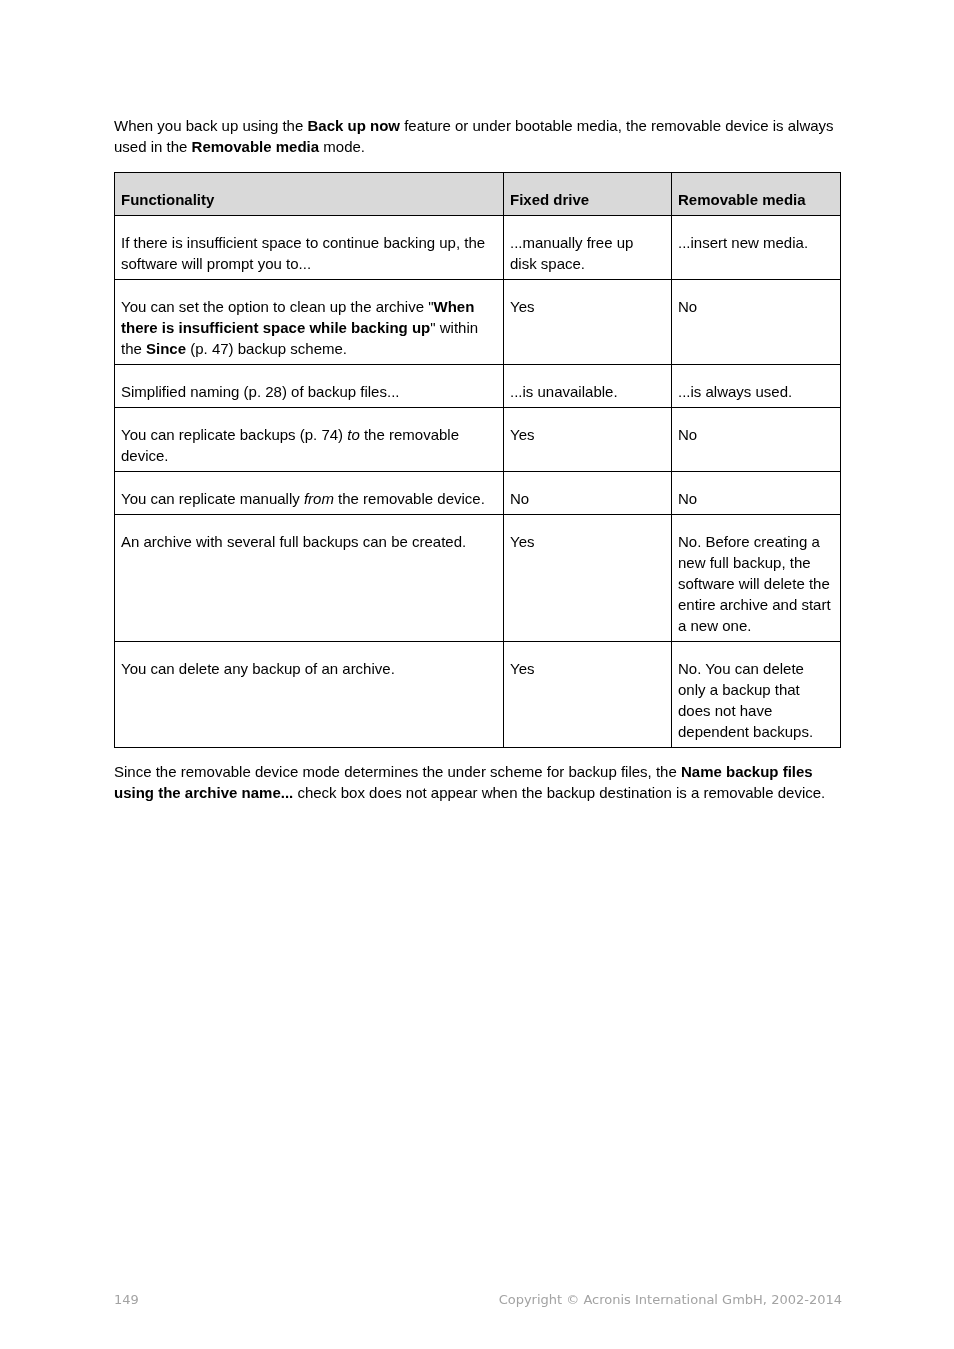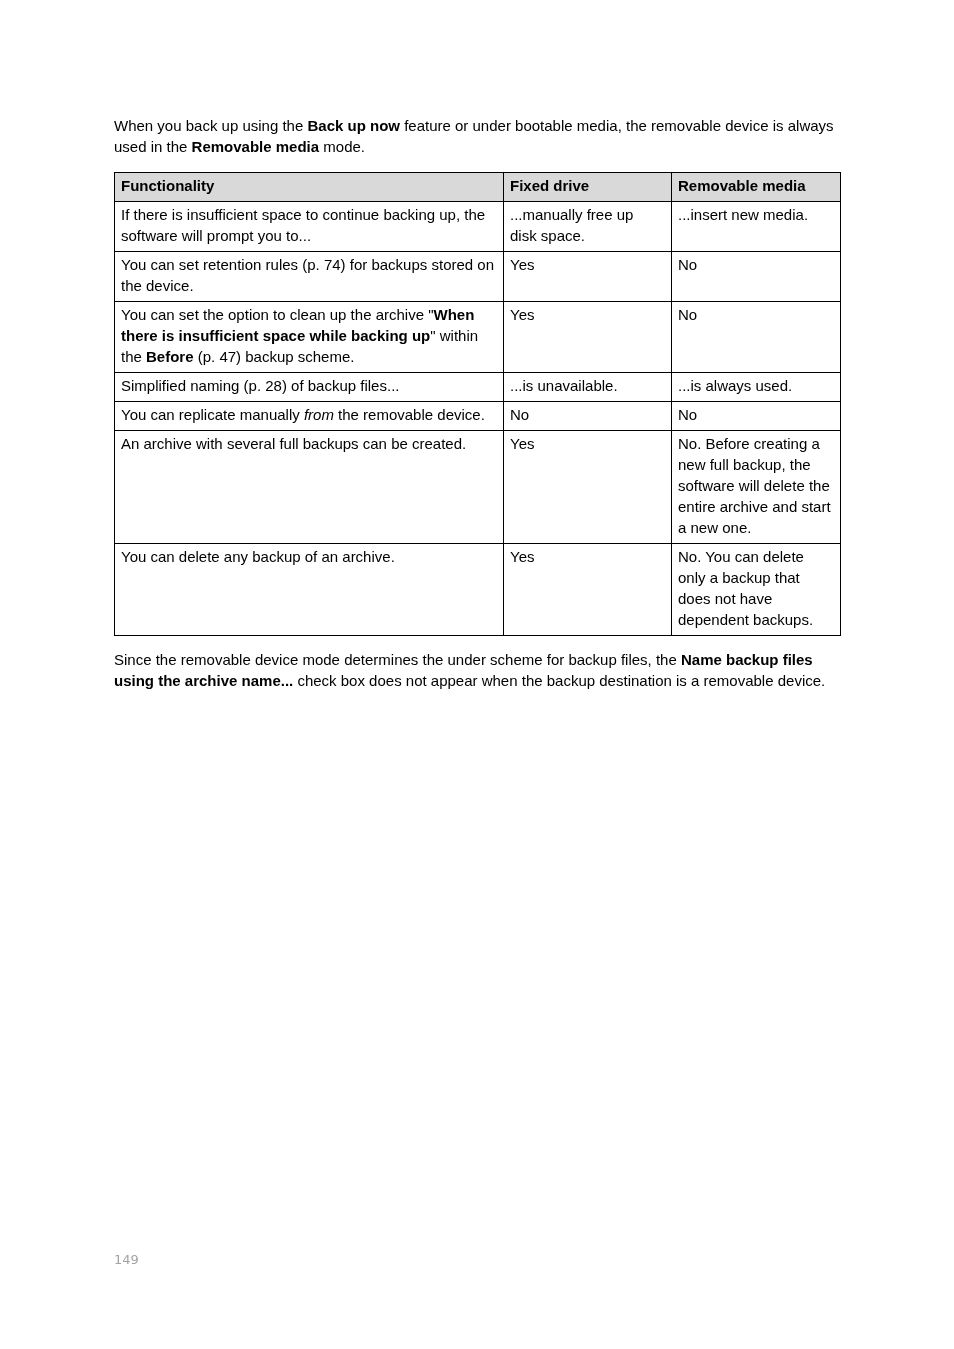--- a/index.html
+++ b/index.html
@@ -34,35 +34,35 @@
   .i { font-style: italic; }
   table.cmp {
     border-collapse: collapse;
     width: 726px;
     table-layout: fixed;
     margin: 0 0 13px 0;
   }
   table.cmp th,
   table.cmp td {
     border: 1px solid #000000;
-    padding: 2px 7px 5px 6px;
+    padding: 16px 7px 5px 6px;
     vertical-align: top;
     text-align: left;
     font-size: 15px;
     line-height: 21px;
     word-wrap: break-word;
   }
   table.cmp th {
     background: #d9d9d9;
     font-weight: bold;
   }
   .footer {
     position: absolute;
     left: 114px;
-    top: 1252px;
+    top: 1292px;
     width: 728px;
     display: flex;
     justify-content: space-between;
     align-items: baseline;
     font-family: "DejaVu Sans", sans-serif;
     font-size: 13px;
     color: #a3a3a3;
   }
 </style>
 </head>
@@ -87,33 +87,33 @@
           <th>Removable media</th>
         </tr>
       </thead>
       <tbody>
         <tr>
           <td><span>If there is insufficient space to continue backing up, the software will prompt you to...</span></td>
           <td>...manually free up disk space.</td>
           <td>...insert new media.</td>
         </tr>
         <tr>
-          <td><span>You can set retention rules (p. 74) for backups stored on the device.</span></td>
-          <td>Yes</td>
-          <td>No</td>
-        </tr>
-        <tr>
-          <td><span>You can set the option to clean up the archive "</span><span class="b">When there is insufficient space while backing up</span><span>" within the </span><span class="b">Before</span><span> (p. 47) backup scheme.</span></td>
+          <td><span>You can set the option to clean up the archive "</span><span class="b">When there is insufficient space while backing up</span><span>" within the </span><span class="b">Since</span><span> (p. 47) backup scheme.</span></td>
           <td>Yes</td>
           <td>No</td>
         </tr>
         <tr>
           <td><span>Simplified naming (p. 28) of backup files...</span></td>
           <td>...is unavailable.</td>
           <td>...is always used.</td>
+        </tr>
+        <tr>
+          <td><span>You can replicate backups (p. 74) </span><span class="i">to</span><span> the removable device.</span></td>
+          <td>Yes</td>
+          <td>No</td>
         </tr>
         <tr>
           <td><span>You can replicate manually </span><span class="i">from</span><span> the removable device.</span></td>
           <td>No</td>
           <td>No</td>
         </tr>
         <tr>
           <td><span>An archive with several full backups can be created.</span></td>
           <td>Yes</td>
           <td>No. Before creating a new full backup, the software will delete the entire archive and start a new one.</td>
@@ -125,14 +125,15 @@
         </tr>
       </tbody>
     </table>
 
     <p class="para"><span>Since the removable device mode determines the under scheme for backup files, the </span><span class="b">Name backup files using the archive name...</span><span> check box does not appear when the backup destination is a removable device.</span></p>
 
   </div>
 
   <div class="footer">
     <span>149</span>
+    <span>Copyright © Acronis International GmbH, 2002-2014</span>
   </div>
 </div>
 
 </body></html>

